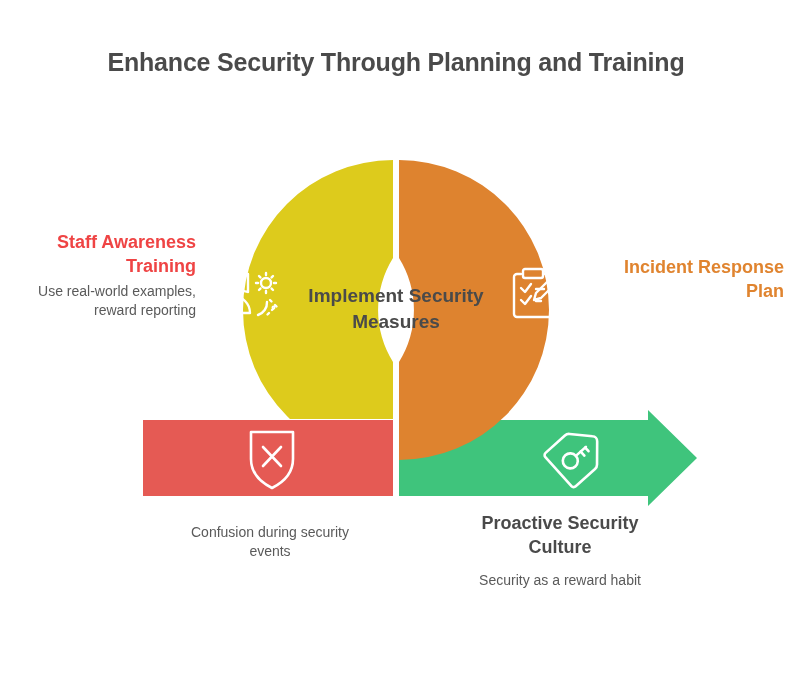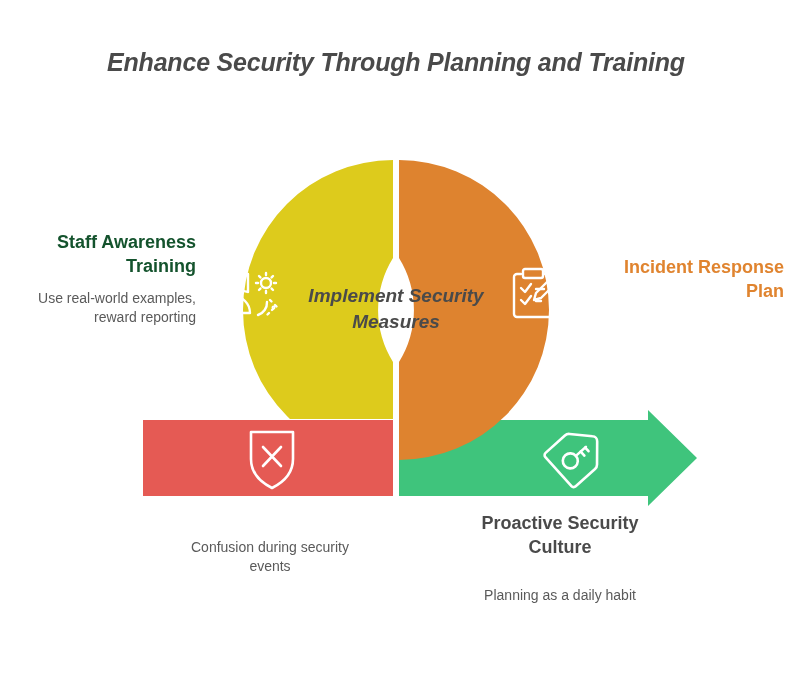--- a/index.html
+++ b/index.html
@@ -19,21 +19,20 @@
   #page-title {
     position: absolute;
     top: 48px;
     left: 0;
     width: 792px;
     text-align: center;
     font-size: 25px;
     font-weight: bold;
     color: #4a4a4a;
     letter-spacing: -0.2px;
-    font-style: italic;
   }
 
   
   #graphic-stage {
     position: absolute;
     top: 0;
     left: 0;
     width: 792px;
     height: 684px;
   }
@@ -47,46 +46,45 @@
   #center-label {
     position: absolute;
     left: 281px;
     top: 283px;
     width: 230px;
     text-align: center;
     font-size: 19px;
     font-weight: bold;
     color: #4a4a4a;
     line-height: 1.35;
-    font-style: italic;
   }
 
   
   .side-block {
     position: absolute;
   }
   .side-title {
     font-size: 18px;
     font-weight: bold;
     line-height: 1.32;
   }
   .side-desc {
     font-size: 14px;
     color: #5a5a5a;
     line-height: 1.38;
-    margin-top: 10px;
+    margin-top: 3px;
   }
 
   #block-staff {
     left: 20px;
     top: 231px;
     width: 176px;
     text-align: right;
   }
-  #block-staff .side-title { color: #14532d; }
+  #block-staff .side-title { color: #ef4444; }
 
   #block-incident-plan {
     left: 604px;
     top: 256px;
     width: 180px;
     text-align: right;
   }
   #block-incident-plan .side-title { color: #e0842f; }
 
   
@@ -97,21 +95,21 @@
   .bottom-title {
     font-size: 18px;
     font-weight: bold;
     color: #4a4a4a;
     line-height: 1.34;
   }
   .bottom-desc {
     font-size: 14px;
     color: #5a5a5a;
     line-height: 1.38;
-    margin-top: 27px;
+    margin-top: 12px;
   }
   #block-unclear {
     left: 178px;
     top: 511px;
     width: 184px;
   }
   #block-proactive {
     left: 468px;
     top: 511px;
     width: 184px;
@@ -204,16 +202,16 @@
   <div class="side-block" id="block-incident-plan">
     <div class="side-title">Incident Response Plan</div>
   </div>
 
   <div class="bottom-block" id="block-unclear">
     <div class="bottom-desc">Confusion during security events</div>
   </div>
 
   <div class="bottom-block" id="block-proactive">
     <div class="bottom-title">Proactive Security Culture</div>
-    <div class="bottom-desc">Planning as a daily habit</div>
+    <div class="bottom-desc">Security as a reward habit</div>
   </div>
 
 </div>
 
 </body></html>

